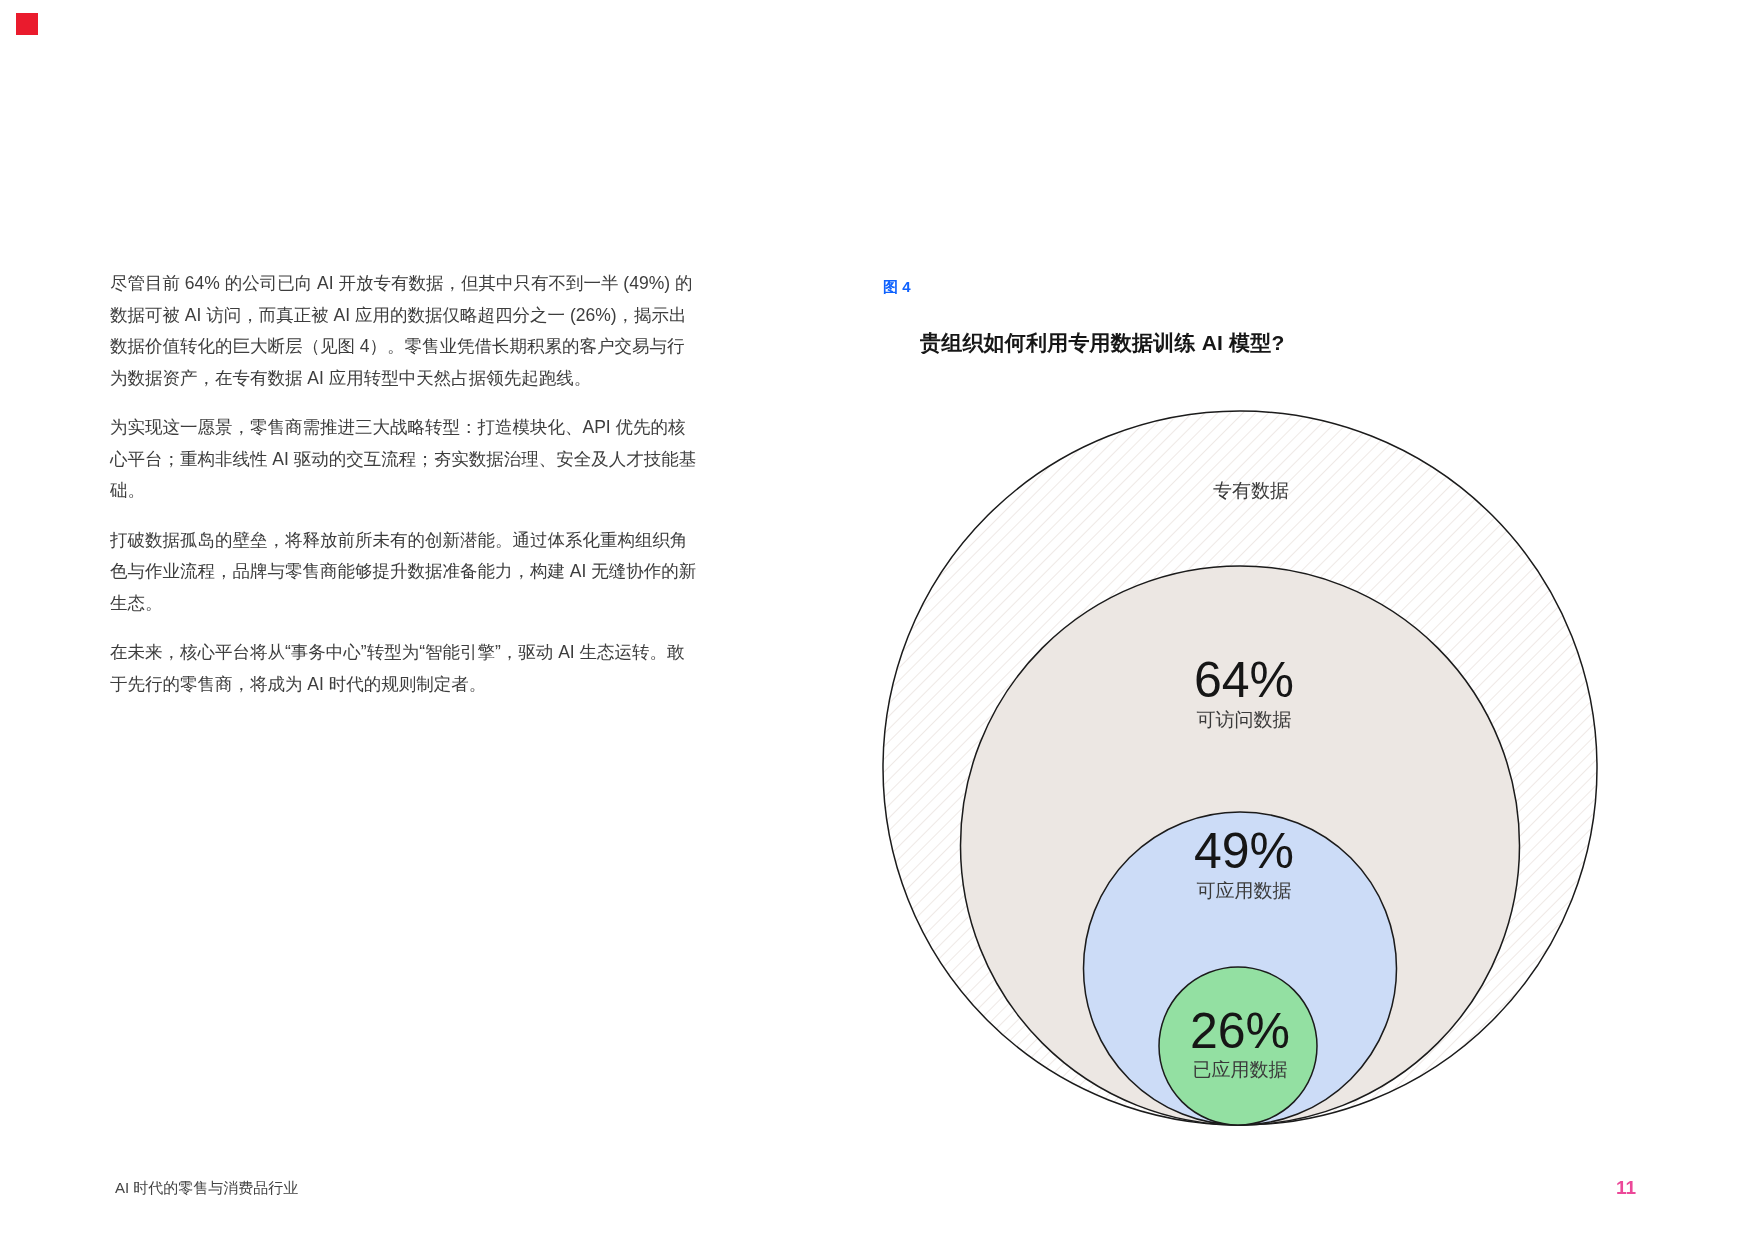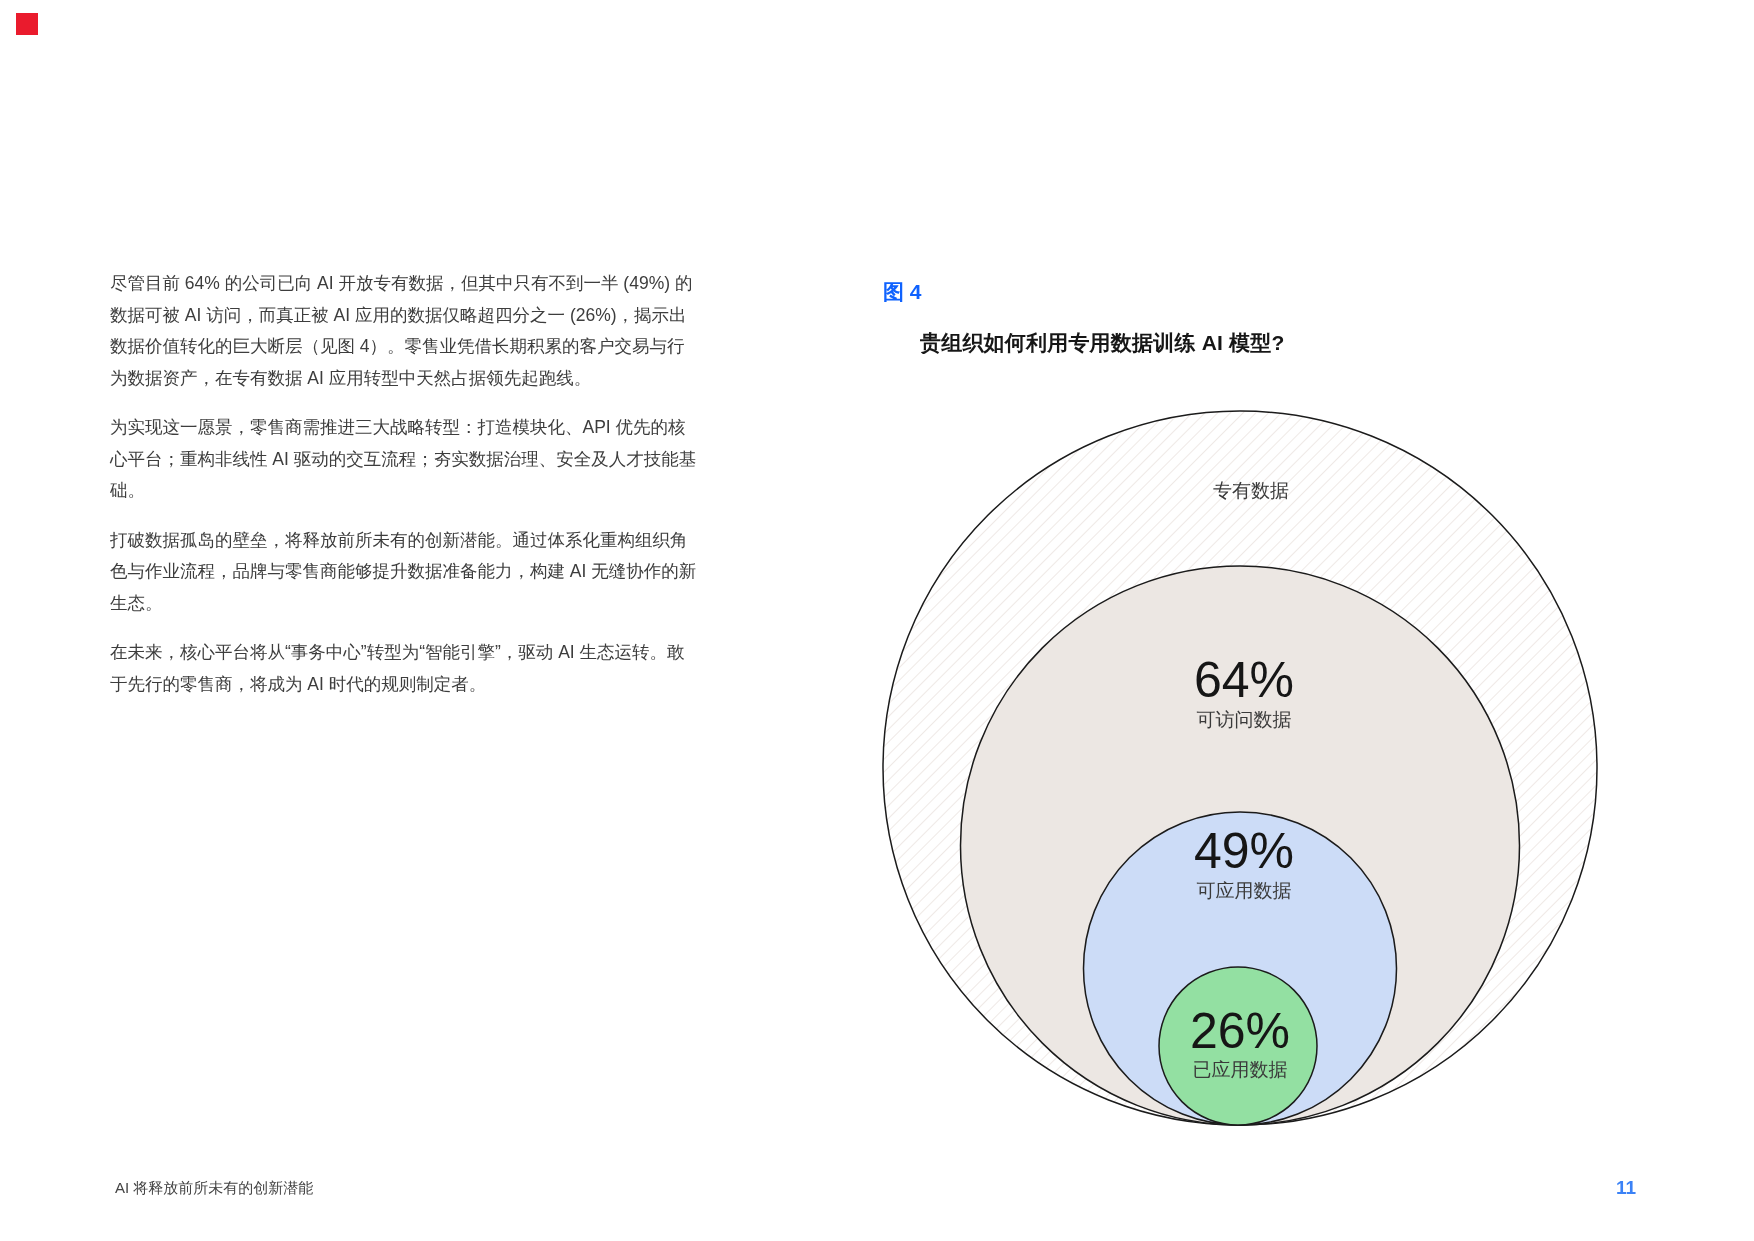--- a/index.html
+++ b/index.html
@@ -20,21 +20,21 @@
   }
   .article p{
     margin:0 7px 18px 0;
     font-size:17.5px;
     line-height:31.5px;
     color:#3d3d3d;
     text-align:left;
   }
   .figure-label{
     position:absolute;left:883px;top:278px;
-    font-size:21px;font-weight:700;
+    font-size:15px;font-weight:700;
   }
   .figure-title{
     position:absolute;left:920px;top:329px;
     font-size:21px;font-weight:700;color:#161616;
     letter-spacing:0.2px;
   }
   .chart-svg{
     position:absolute;left:858px;top:390px;
   }
   .ring-value{
@@ -44,21 +44,21 @@
   .ring-label{
     font-size:19px;font-weight:400;fill:#3a3a3a;
     font-family:"Liberation Sans", sans-serif;
   }
   .footer-title{
     position:absolute;left:115px;top:1179px;
     font-size:15px;color:#444444;
   }
   .page-number{
     position:absolute;left:1616px;top:1177px;
-    font-size:19px;font-weight:600;color:#3b82f6;
+    font-size:19px;font-weight:600;color:#ec4899;
   }
 </style>
 </head>
 <body>
 
 <div class="logo-square" style="background:#ea1b2d;"></div>
 
 <div class="article">
   <p>尽管目前 64% 的公司已向 AI 开放专有数据，但其中只有不到一半 (49%) 的数据可被 AI 访问，而真正被 AI 应用的数据仅略超四分之一 (26%)，揭示出数据价值转化的巨大断层（见图 4）。零售业凭借长期积累的客户交易与行为数据资产，在专有数据 AI 应用转型中天然占据领先起跑线。</p>
   <p>为实现这一愿景，零售商需推进三大战略转型：打造模块化、API 优先的核心平台；重构非线性 AI 驱动的交互流程；夯实数据治理、安全及人才技能基础。</p>
@@ -90,14 +90,14 @@
   <text class="ring-value" x="386" y="307" text-anchor="middle">64%</text>
   <text class="ring-label" x="386" y="336" text-anchor="middle">可访问数据</text>
 
   <text class="ring-value" x="386" y="478" text-anchor="middle">49%</text>
   <text class="ring-label" x="386" y="507" text-anchor="middle">可应用数据</text>
 
   <text class="ring-value" x="382" y="658" text-anchor="middle">26%</text>
   <text class="ring-label" x="382" y="686" text-anchor="middle">已应用数据</text>
 </svg>
 
-<div class="footer-title">AI 将释放前所未有的创新潜能</div>
+<div class="footer-title">AI 时代的零售与消费品行业</div>
 <div class="page-number">11</div>
 
 </body></html>

